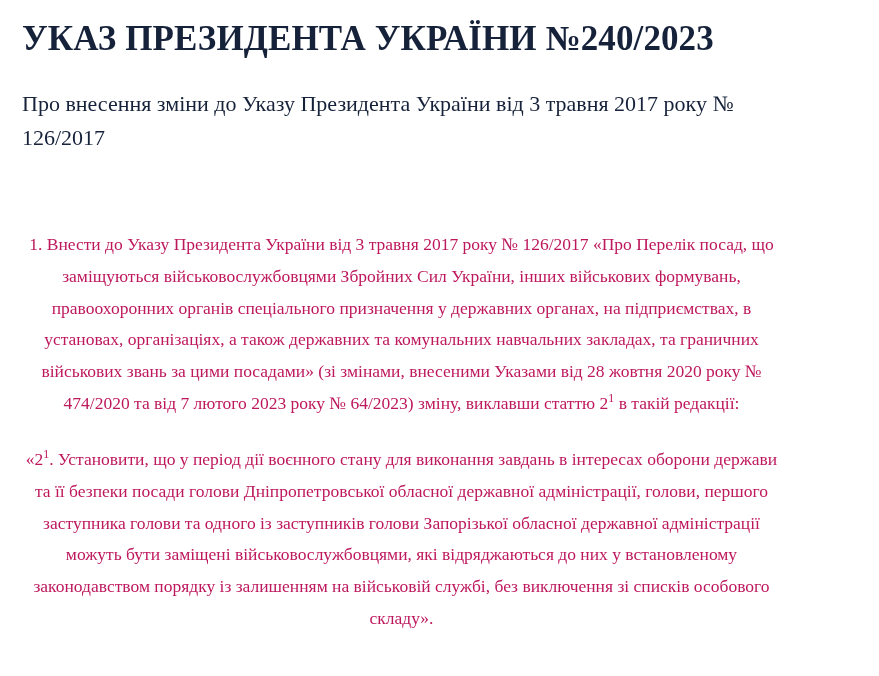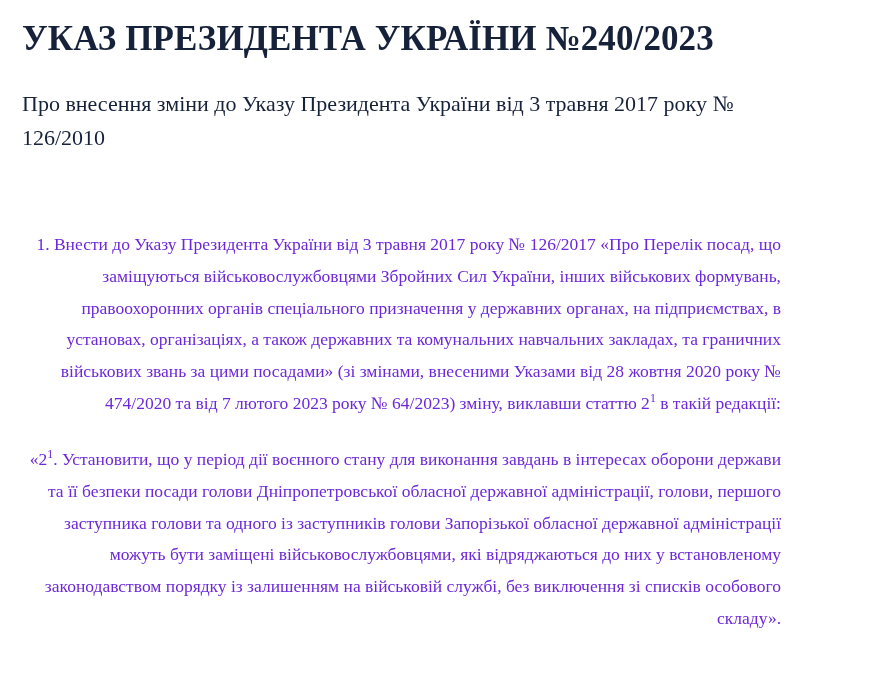--- a/index.html
+++ b/index.html
@@ -39,41 +39,41 @@
     margin: 0 0 74px 0;
     max-width: 810px;
   }
   .doc-body {
     max-width: 812px;
   }
   .para {
     font-family: "Liberation Serif", serif;
     font-size: 17.5px;
     line-height: 1.82;
-    color: #6d28d9;
+    color: #be185d;
     margin: 0 0 24px 0;
-    text-align: right;
+    text-align: center;
   }
   .para:last-child {
     margin-bottom: 16px;
   }
   sup {
     font-size: 0.68em;
     vertical-align: super;
     line-height: 0;
   }
 </style>
 </head>
 <body>
 
 <div class="page">
 
   <h1 class="doc-title">УКАЗ ПРЕЗИДЕНТА УКРАЇНИ №240/2023</h1>
 
-  <h2 class="doc-subtitle">Про внесення зміни до Указу Президента України від 3 травня 2017 року № 126/2010</h2>
+  <h2 class="doc-subtitle">Про внесення зміни до Указу Президента України від 3 травня 2017 року № 126/2017</h2>
 
   <div class="doc-body">
 
     <p class="para"><span>1. Внести до Указу Президента України від 3 травня 2017 року №  126/2017 «Про Перелік посад, що заміщуються військовослужбовцями Збройних Сил України, інших військових формувань, правоохоронних органів спеціального призначення у державних органах, на підприємствах, в установах, організаціях, а також державних та комунальних навчальних закладах, та граничних військових звань за цими посадами» (зі змінами, внесеними Указами від 28 жовтня 2020 року №  474/2020 та від 7 лютого 2023 року № 64/2023) зміну, виклавши статтю 2</span><sup>1</sup><span> в такій редакції:</span></p>
 
     <p class="para"><span>«2</span><sup>1</sup><span>. Установити, що у період дії воєнного стану для виконання завдань в інтересах оборони держави та її безпеки посади голови Дніпропетровської обласної державної адміністрації, голови, першого заступника голови та одного із заступників голови Запорізької обласної державної адміністрації можуть бути заміщені військовослужбовцями, які відряджаються до них у встановленому законодавством порядку із залишенням на військовій службі, без виключення зі списків особового складу».</span></p>
 
   </div>
 </div>
 

